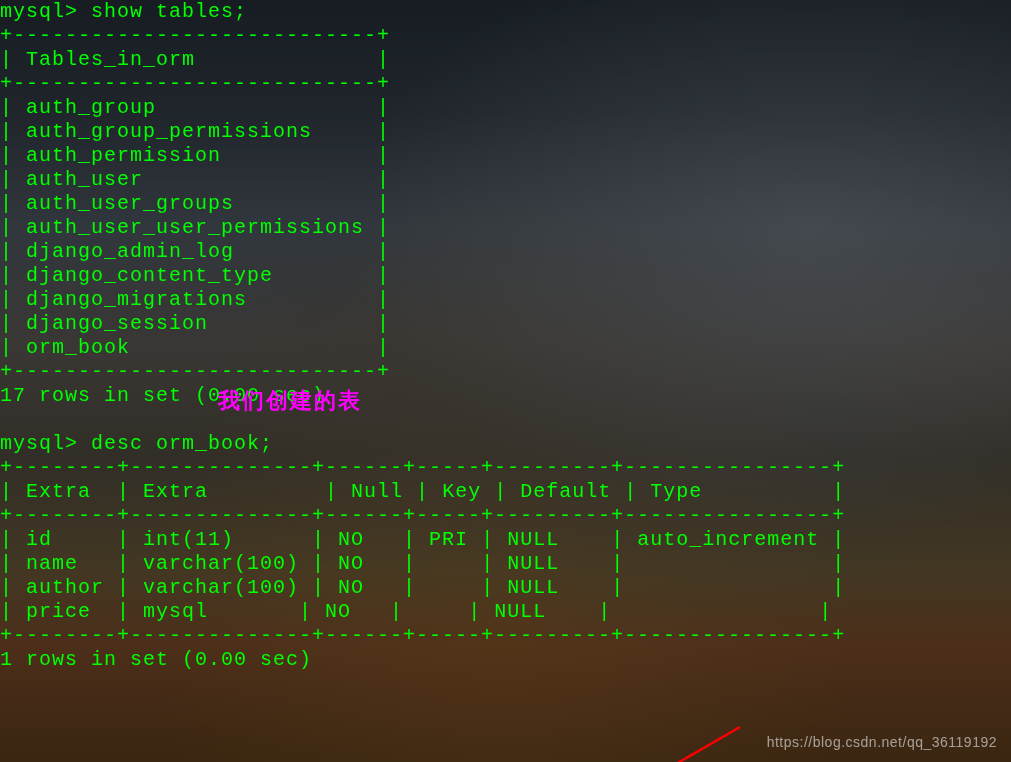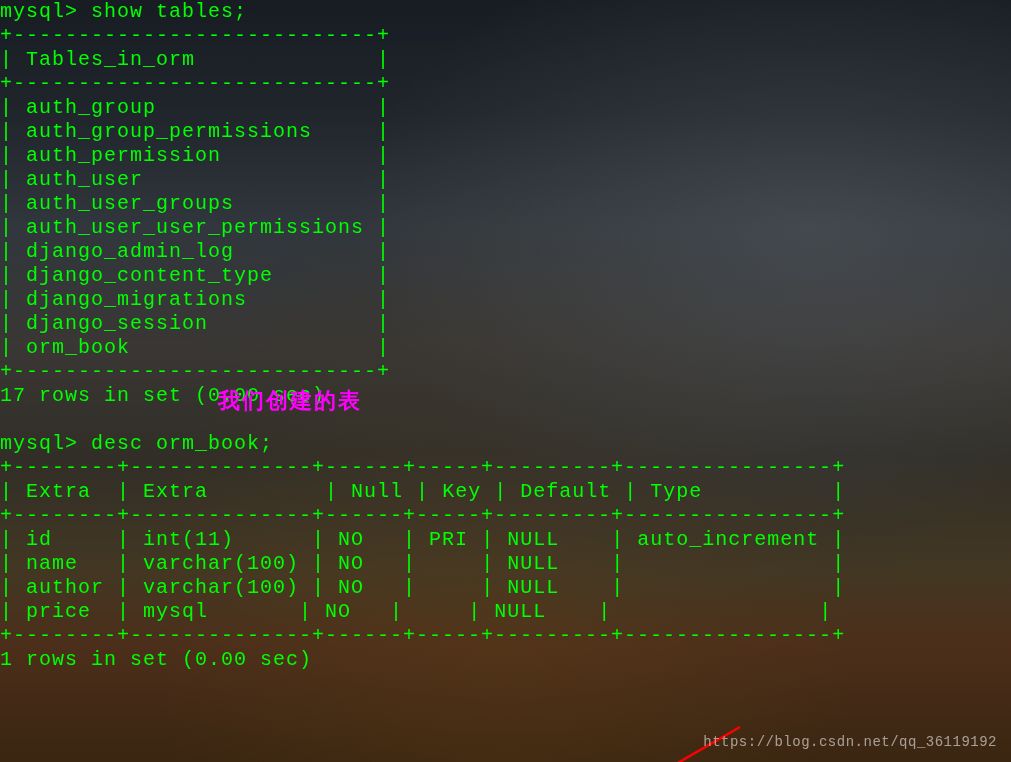--- a/index.html
+++ b/index.html
@@ -58,21 +58,21 @@
     .arrow {
       position: absolute;
       z-index: 3;
       pointer-events: none;
     }
     .watermark {
       position: absolute;
       bottom: 12px;
       right: 14px;
       color: rgba(255,255,255,0.55);
-      font-family: Liberation Mono, monospace;
+      font-family: Liberation Sans, sans-serif;
       font-size: 14px;
       letter-spacing: 0.5px;
       z-index: 3;
       text-align: right;
     }
   </style>
 </head>
 <body>
 
 <div class="bg-overlay"></div>

